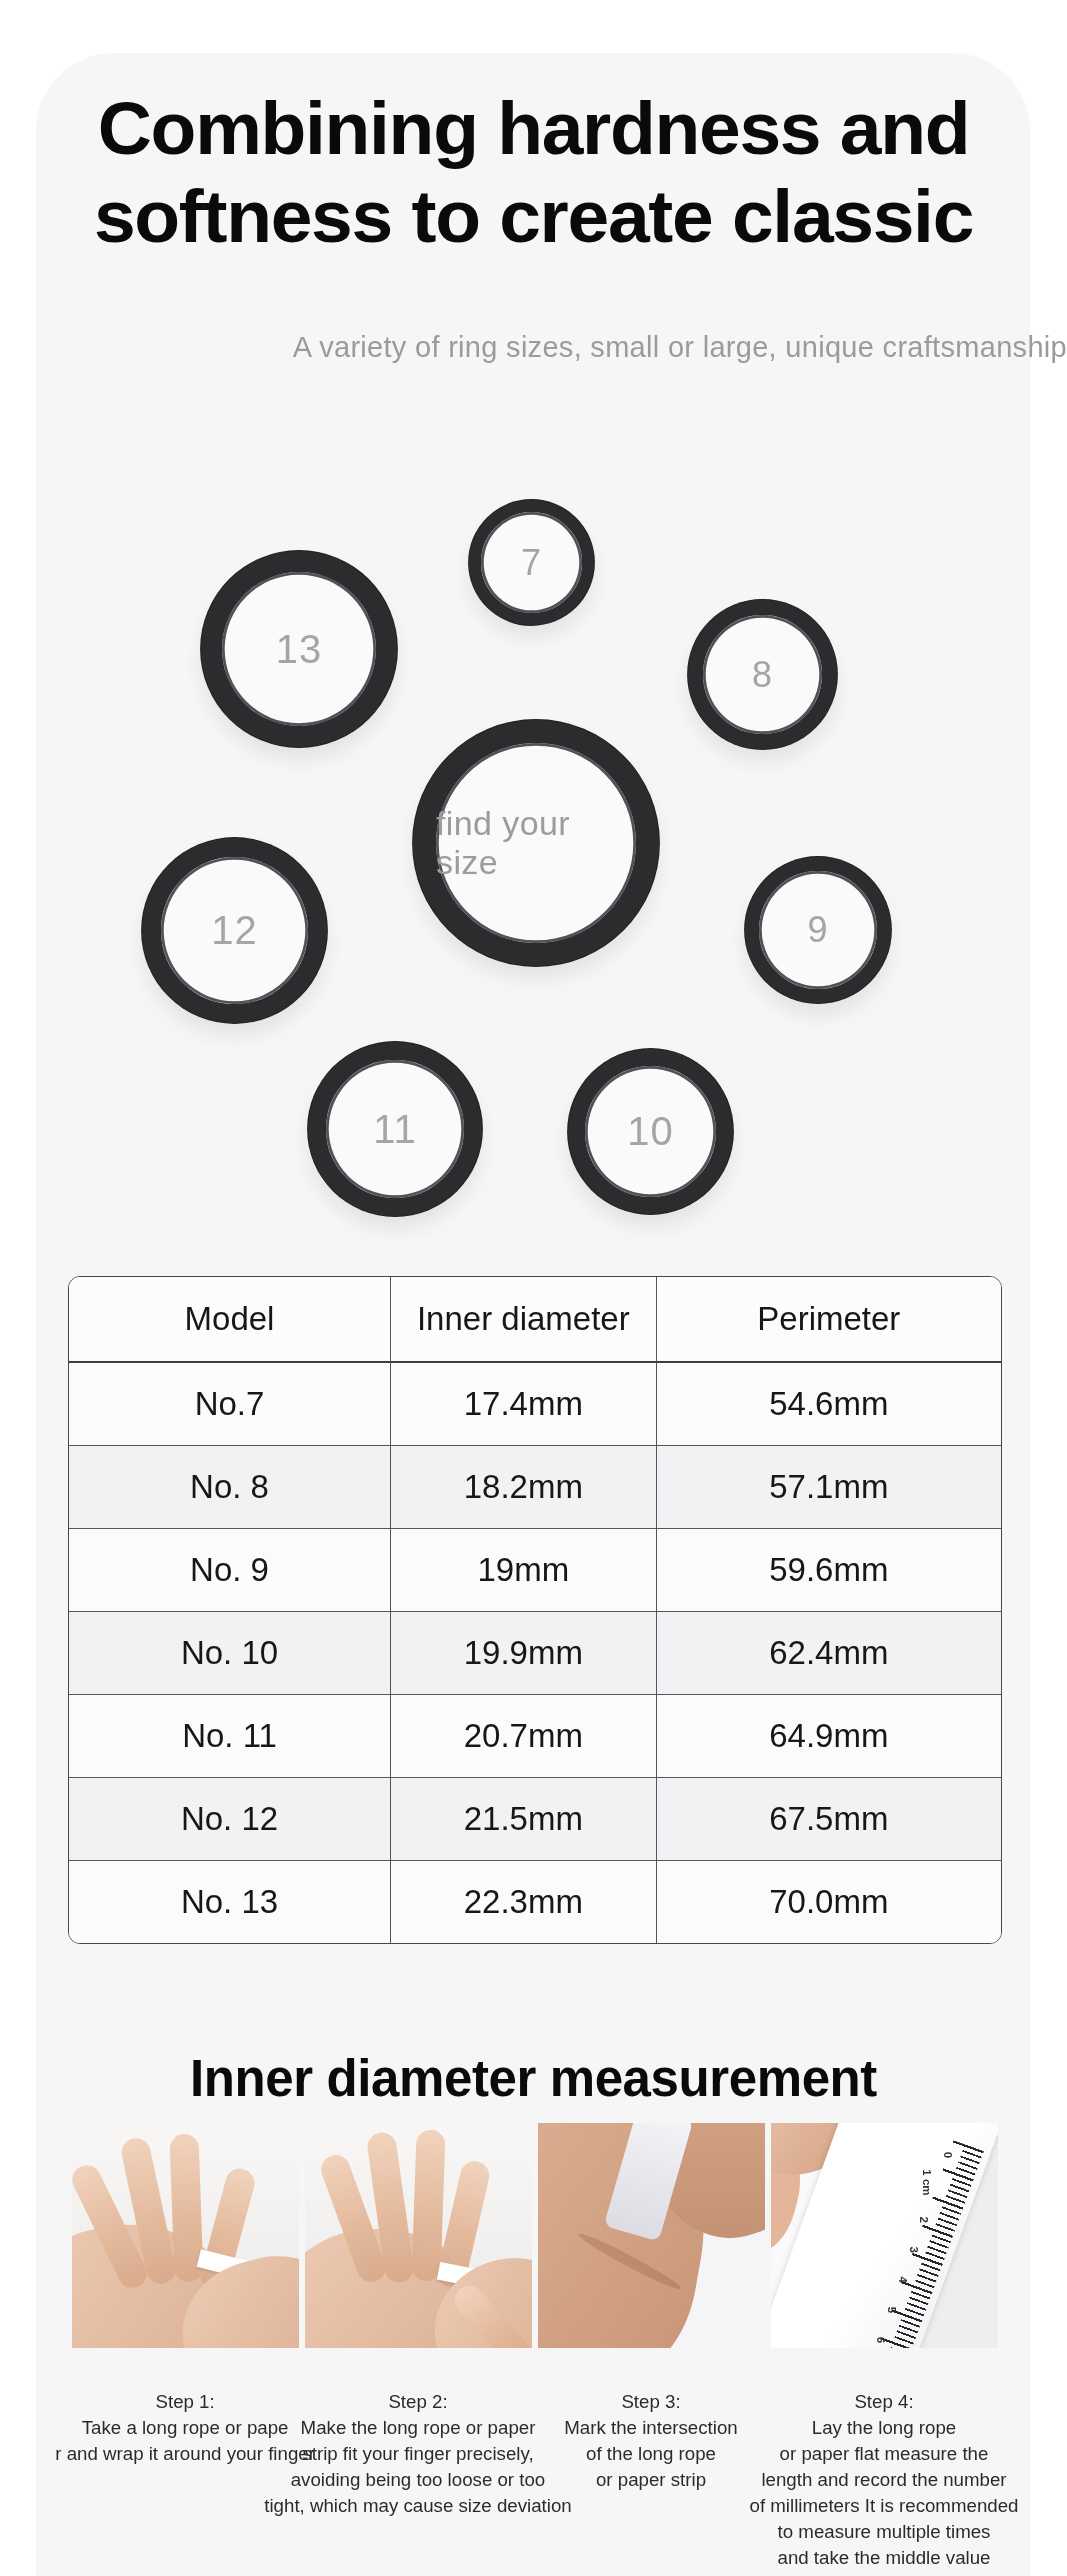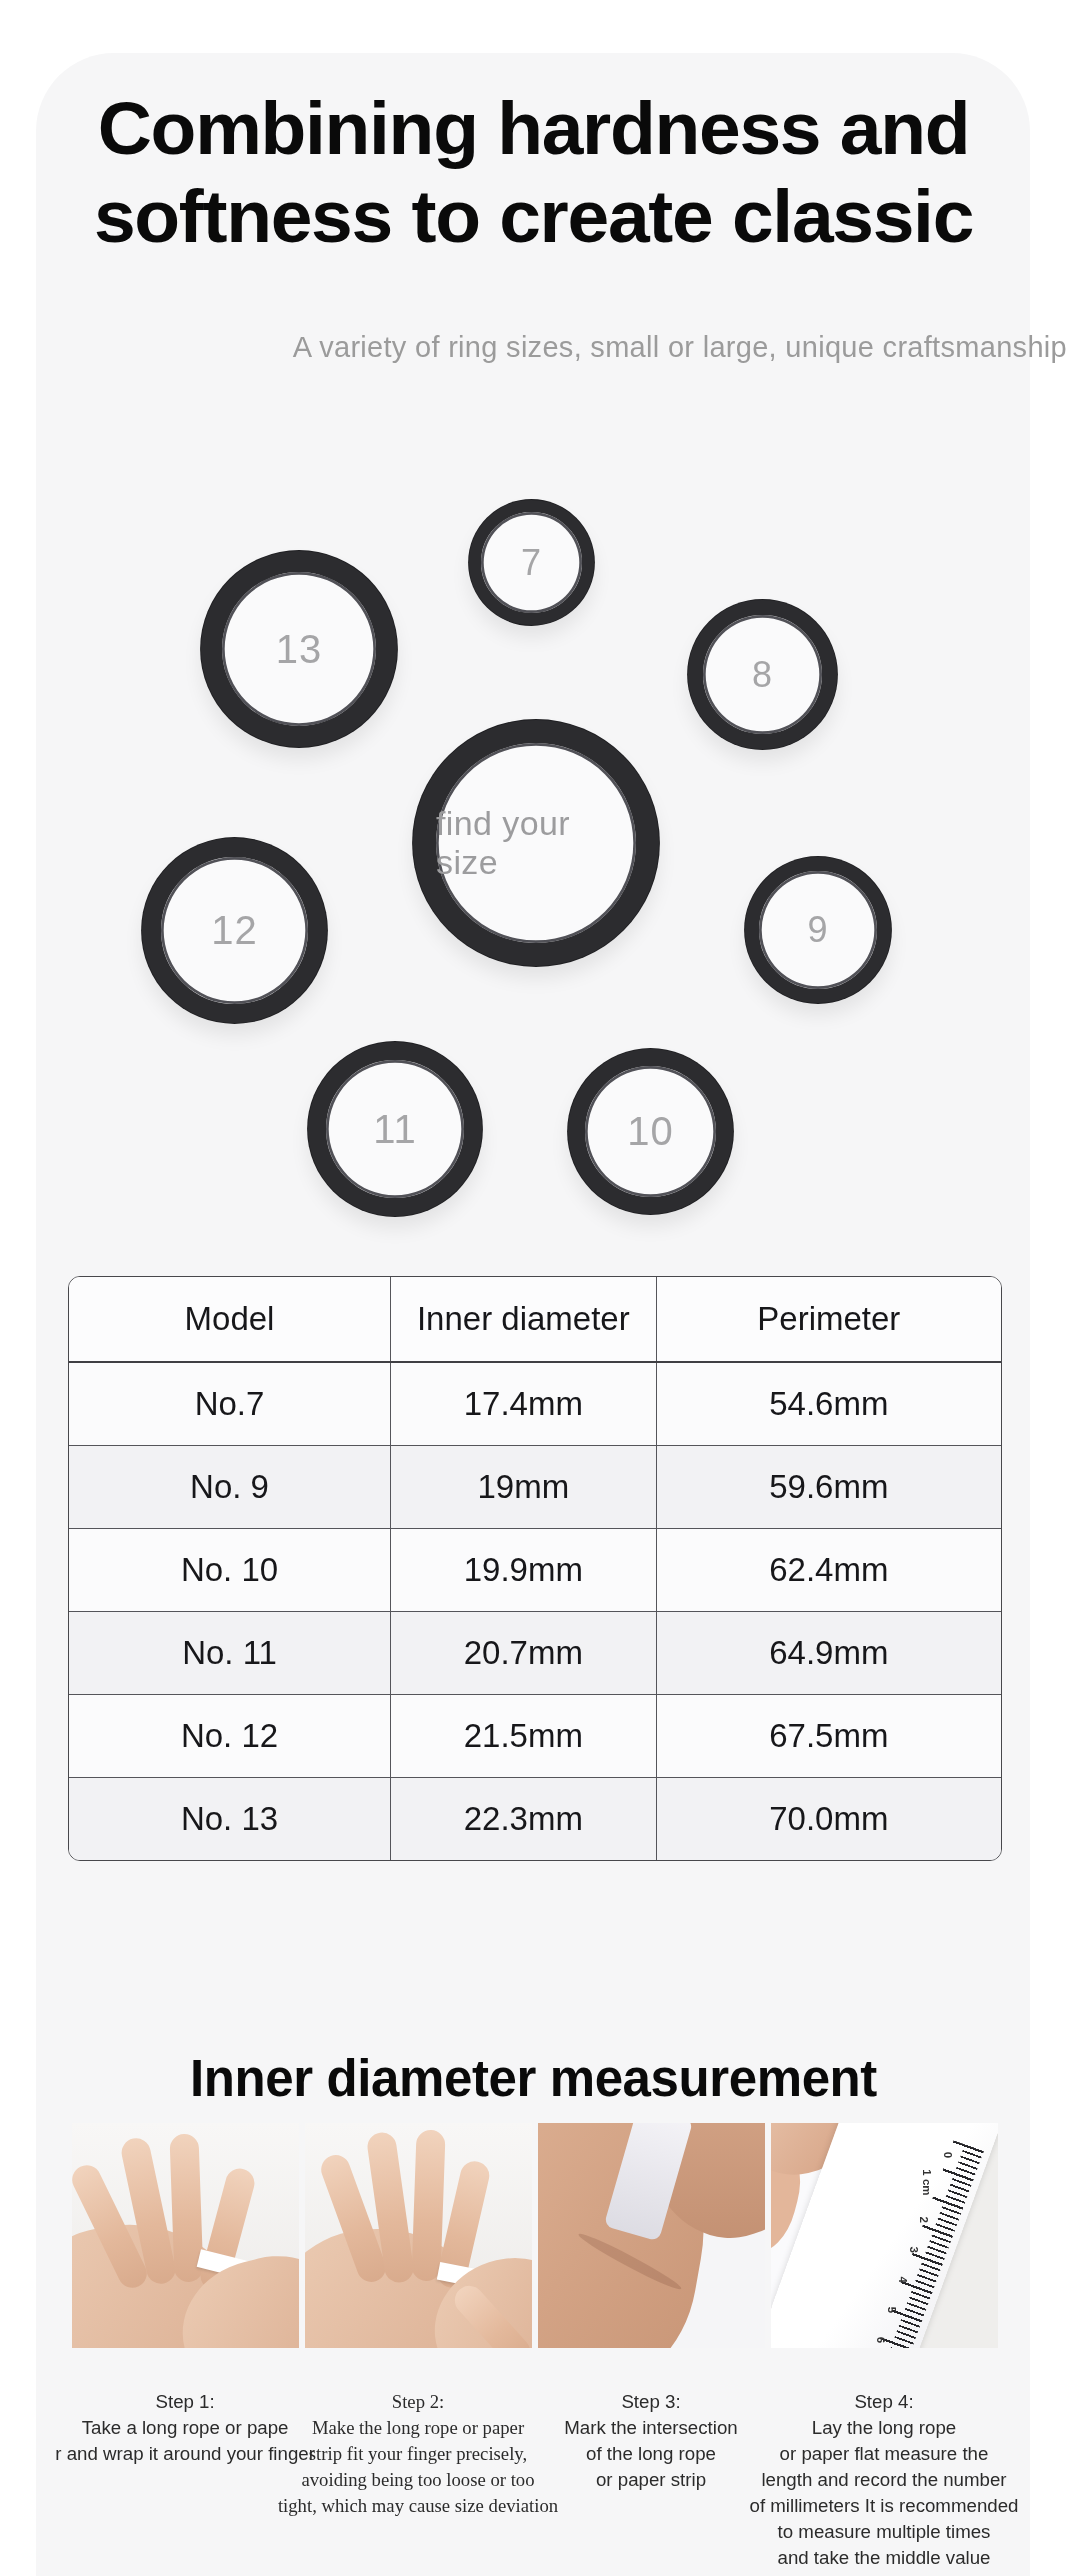--- a/index.html
+++ b/index.html
@@ -97,20 +97,25 @@
           <th class="col-model">Model</th>
           <th class="col-inner">Inner diameter</th>
           <th class="col-peri">Perimeter</th>
         </tr>
       </thead>
       <tbody>
         <tr>
           <td>No.7</td>
           <td>17.4mm</td>
           <td>54.6mm</td>
+        </tr>
+        <tr>
+          <td>No. 8</td>
+          <td>18.2mm</td>
+          <td>57.1mm</td>
         </tr>
         <tr>
           <td>No. 9</td>
           <td>19mm</td>
           <td>59.6mm</td>
         </tr>
         <tr>
           <td>No. 10</td>
           <td>19.9mm</td>
           <td>62.4mm</td>
@@ -183,21 +188,21 @@
       <span class="rnum" style="top:240px;">6</span>
 
     </div>
   </div>
 
   <div class="cap" style="left:7.1px;">
     <div>Step 1:</div>
     <div>Take a long rope or pape</div>
     <div>r and wrap it around your finger</div>
   </div>
-  <div class="cap" style="left:240px;font-family:Liberation Serif, serif;">
+  <div class="cap" style="left:240px;">
     <div>Step 2:</div>
     <div>Make the long rope or paper</div>
     <div>strip fit your finger precisely,</div>
     <div>avoiding being too loose or too</div>
     <div>tight, which may cause size deviation</div>
   </div>
   <div class="cap" style="left:473px;">
     <div>Step 3:</div>
     <div>Mark the intersection</div>
     <div>of the long rope</div>

